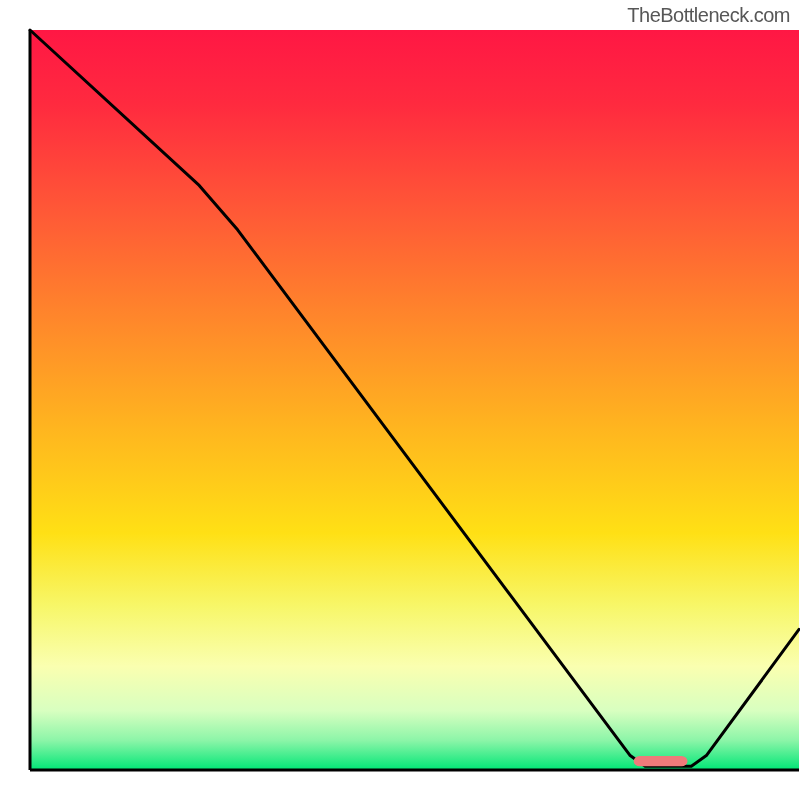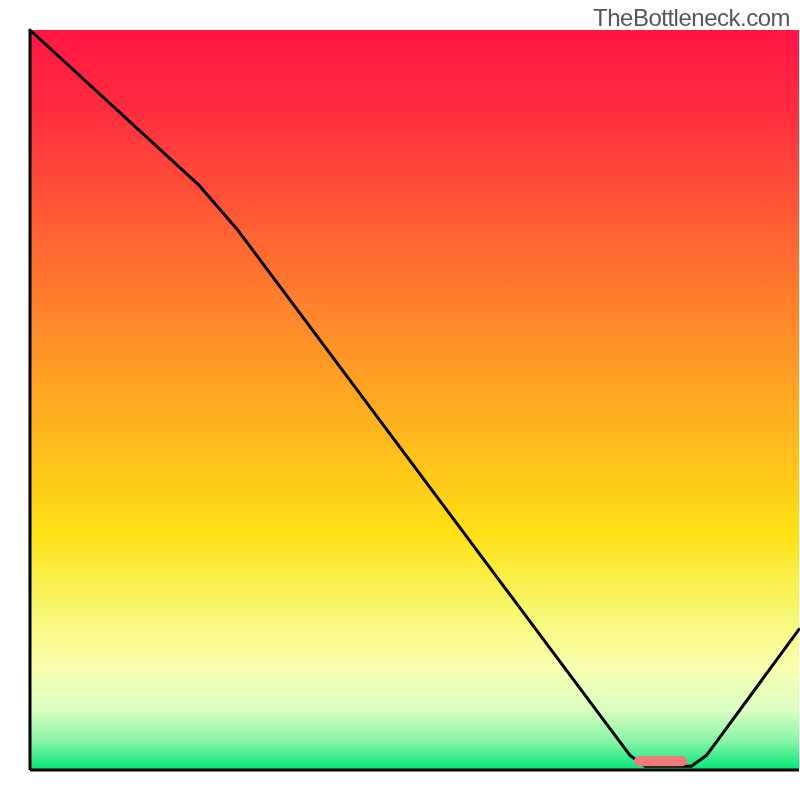--- a/index.html
+++ b/index.html
@@ -12,21 +12,21 @@
   }
   .chart-container {
     position: relative;
     width: 800px;
     height: 800px;
   }
   .watermark {
     position: absolute;
     top: 4px;
     right: 10px;
-    font-size: 24px;
+    font-size: 20px;
     font-weight: 500;
     color: #575757;
     letter-spacing: -0.5px;
     z-index: 10;
     margin-left: 27px;
   }
   svg.plot {
     position: absolute;
     top: 0;
     left: 0;

